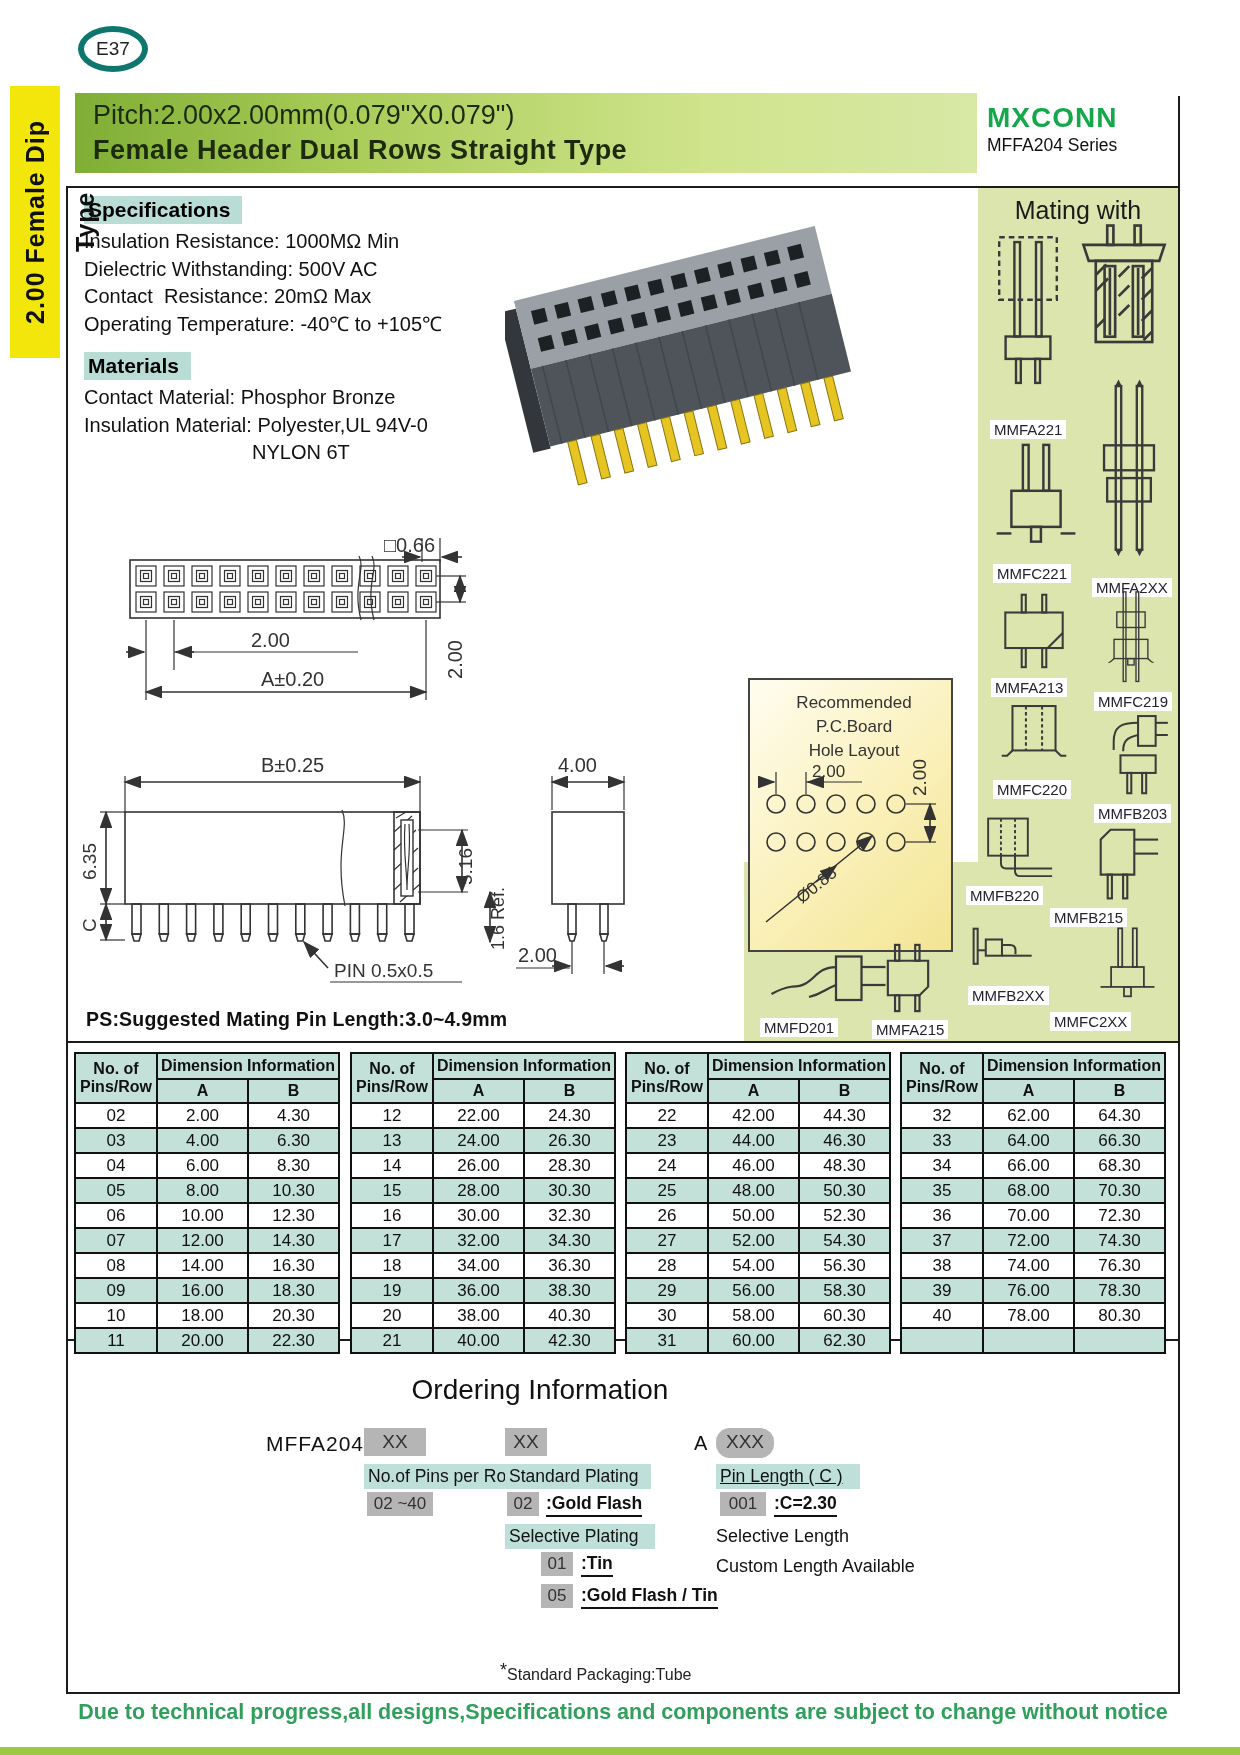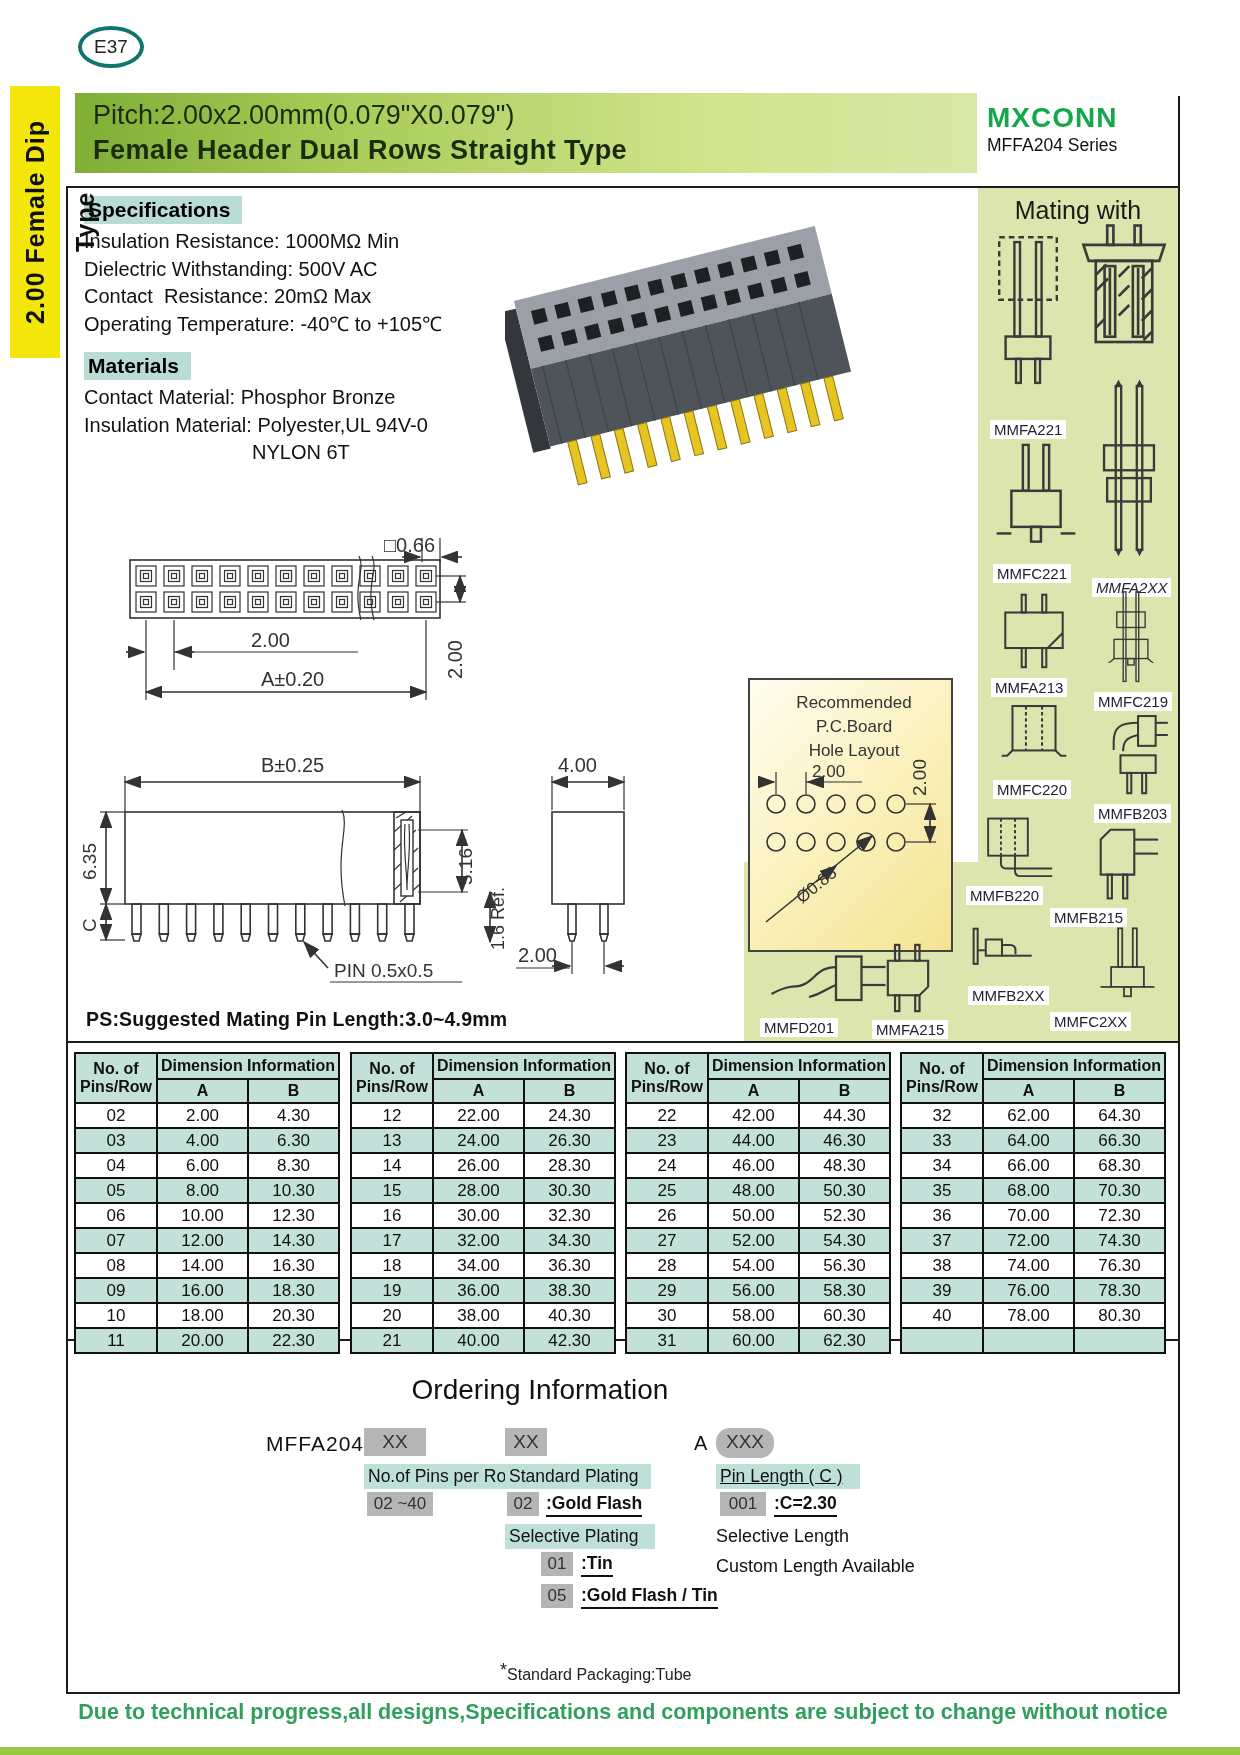--- a/index.html
+++ b/index.html
@@ -3,21 +3,21 @@
 <meta charset="utf-8">
 <style>
   html,body{margin:0;padding:0;}
   body{
     width:1240px;height:1755px;position:relative;background:#ffffff;
     font-family:"Liberation Sans", sans-serif;overflow:hidden;color:#111;
   }
   .abs{position:absolute;}
 
   
-  #e37{left:78px;top:26px;width:58px;height:34px;border:4px solid #0f766e;border-radius:50%;
+  #e37{left:78px;top:26px;width:58px;height:34px;border:6px solid #0f766e;border-radius:50%;
        text-align:center;line-height:33px;font-size:19px;color:#222;}
 
   
   #side-tab{left:10px;top:86px;width:50px;height:272px;background:#f2e60a;z-index:4;}
   #side-tab span{writing-mode:vertical-rl;transform:rotate(180deg);display:block;width:50px;height:100%;
        font-size:25px;font-weight:bold;color:#101010;text-align:center;line-height:50px;letter-spacing:1px;}
 
   
   #banner{left:75px;top:93px;width:902px;height:80px;box-sizing:border-box;padding:5px 0 0 18px;
        background:linear-gradient(90deg,#7fae35 0%,#a9cc58 30%,#cfe48c 70%,#d8e8a6 100%);color:#1c2a0e;z-index:2;}
@@ -732,21 +732,21 @@
       <rect x="44" y="104" width="12" height="18"></rect>
     </svg></div>
 <div class="abs mlabel" style="left: 993px; top: 564px;">MMFC221</div>
 <div class="abs mfig" style="left: 1090px; top: 372px; width: 78px; height: 195px;"><svg class="glyph" viewBox="0 0 100 230" preserveAspectRatio="xMidYMid meet">
       <rect x="33" y="8" width="7" height="210"></rect>
       <rect x="60" y="8" width="7" height="210"></rect>
       <path d="M33,10 l3.5,-7 l3.5,7 M60,10 l3.5,-7 l3.5,7 M33,216 l3.5,7 l3.5,-7 M60,216 l3.5,7 l3.5,-7"></path>
       <rect x="18" y="84" width="64" height="32"></rect>
       <rect x="22" y="126" width="56" height="30"></rect>
     </svg></div>
-<div class="abs mlabel" style="left: 1092px; top: 578px; font-style: italic;">MMFA2XX</div>
+<div class="abs mlabel" style="left: 1092px; top: 578px;">MMFA2XX</div>
 <div class="abs mfig" style="left: 993px; top: 592px; width: 82px; height: 82px;"><svg class="glyph" viewBox="0 0 100 120" preserveAspectRatio="xMidYMid meet">
       <rect x="32" y="4" width="6" height="26"></rect>
       <rect x="62" y="4" width="6" height="26"></rect>
       <rect x="8" y="30" width="84" height="52"></rect>
       <line x1="70" y1="82" x2="92" y2="60"></line>
       <rect x="32" y="82" width="6" height="28"></rect>
       <rect x="62" y="82" width="6" height="28"></rect>
     </svg></div>
 <div class="abs mlabel" style="left: 991px; top: 678px;">MMFA213</div>
 <div class="abs mfig" style="left: 1093px; top: 590px; width: 75px; height: 96px;"><svg class="glyph" viewBox="0 0 100 210" preserveAspectRatio="xMidYMid meet">

